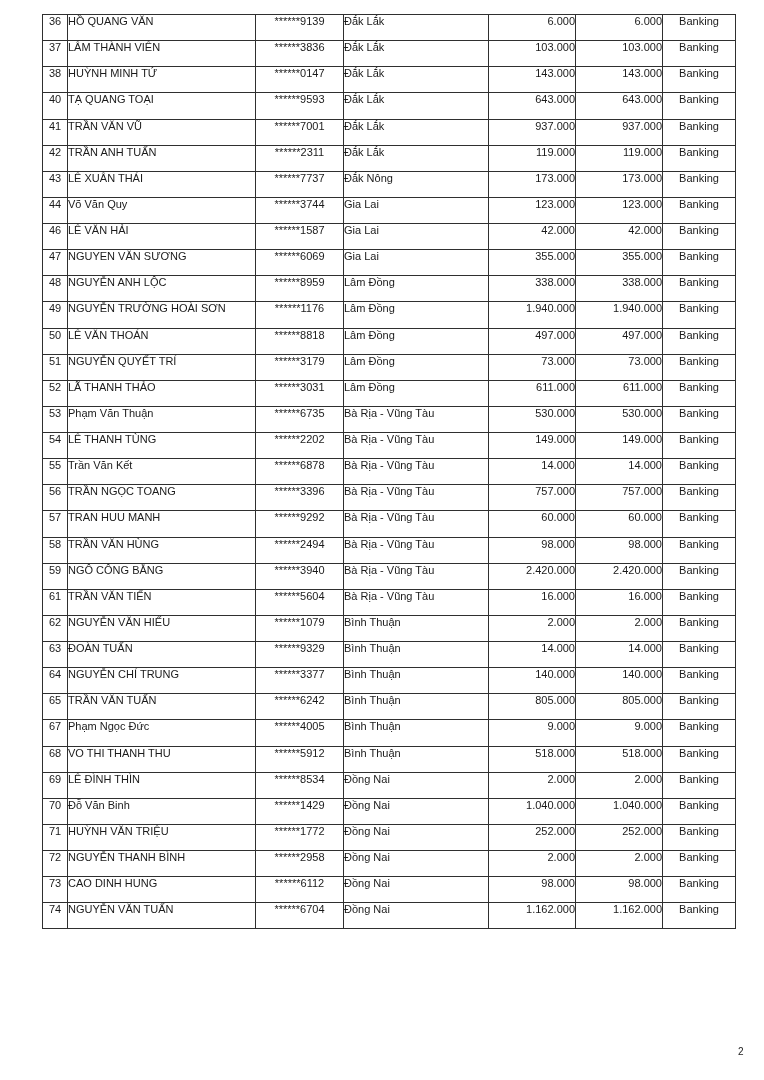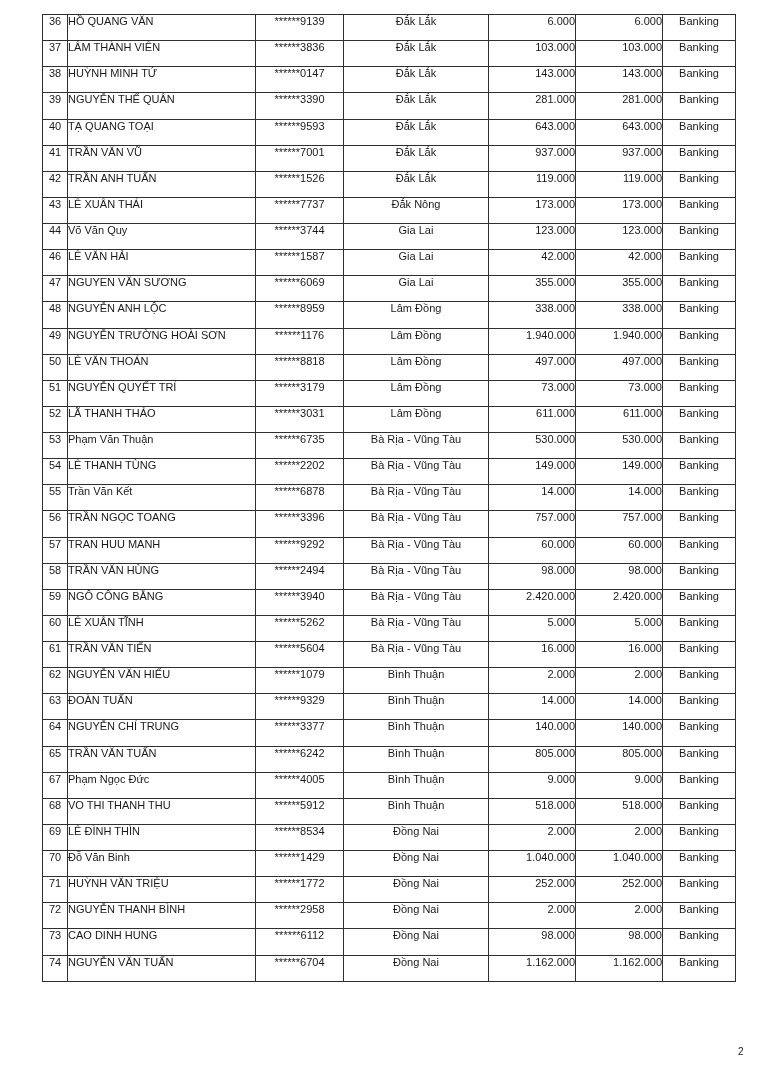--- a/index.html
+++ b/index.html
@@ -36,21 +36,21 @@
     font-size: 11px;
     line-height: 13px;
     box-sizing: border-box;
     vertical-align: top;
     overflow: hidden;
     white-space: nowrap;
   }
   td.c-no   { text-align: center; padding-top: 12px; }
   td.c-name { text-align: left;   padding: 4px 2px 0 5px; }
   td.c-acct { text-align: center; padding-top: 13px; }
-  td.c-prov { text-align: center; padding-top: 8px; }
+  td.c-prov { padding-top: 8px; }
   td.c-amt1 { text-align: right;  padding: 8px 8px 0 0; }
   td.c-amt2 { text-align: right;  padding: 14px 6px 0 0; }
   td.c-bank { text-align: center; padding-top: 8px; }
   .page-num {
     position: absolute;
     left: 738px;
     top: 1046px;
     font-size: 10px;
     color: #1a1a1a;
   }
@@ -92,50 +92,41 @@
         <tr>
       <td class="c-no">38</td>
       <td class="c-name">HUỲNH MINH TỨ</td>
       <td class="c-acct">******0147</td>
       <td class="c-prov">Đắk Lắk</td>
       <td class="c-amt1">143.000</td>
       <td class="c-amt2">143.000</td>
       <td class="c-bank">Banking</td>
     </tr>
         <tr>
-      <td class="c-no">39</td>
-      <td class="c-name">NGUYỄN THẾ QUÂN</td>
-      <td class="c-acct">******3390</td>
-      <td class="c-prov">Đắk Lắk</td>
-      <td class="c-amt1">281.000</td>
-      <td class="c-amt2">281.000</td>
-      <td class="c-bank">Banking</td>
-    </tr>
-        <tr>
       <td class="c-no">40</td>
       <td class="c-name">TẠ QUANG TOẠI</td>
       <td class="c-acct">******9593</td>
       <td class="c-prov">Đắk Lắk</td>
       <td class="c-amt1">643.000</td>
       <td class="c-amt2">643.000</td>
       <td class="c-bank">Banking</td>
     </tr>
         <tr>
       <td class="c-no">41</td>
       <td class="c-name">TRẦN VĂN VŨ</td>
       <td class="c-acct">******7001</td>
       <td class="c-prov">Đắk Lắk</td>
       <td class="c-amt1">937.000</td>
       <td class="c-amt2">937.000</td>
       <td class="c-bank">Banking</td>
     </tr>
         <tr>
       <td class="c-no">42</td>
       <td class="c-name">TRẦN ANH TUẤN</td>
-      <td class="c-acct">******1526</td>
+      <td class="c-acct">******2311</td>
       <td class="c-prov">Đắk Lắk</td>
       <td class="c-amt1">119.000</td>
       <td class="c-amt2">119.000</td>
       <td class="c-bank">Banking</td>
     </tr>
         <tr>
       <td class="c-no">43</td>
       <td class="c-name">LÊ XUÂN THÁI</td>
       <td class="c-acct">******7737</td>
       <td class="c-prov">Đắk Nông</td>
@@ -272,29 +263,20 @@
         <tr>
       <td class="c-no">59</td>
       <td class="c-name">NGÔ CÔNG BẰNG</td>
       <td class="c-acct">******3940</td>
       <td class="c-prov">Bà Rịa - Vũng Tàu</td>
       <td class="c-amt1">2.420.000</td>
       <td class="c-amt2">2.420.000</td>
       <td class="c-bank">Banking</td>
     </tr>
         <tr>
-      <td class="c-no">60</td>
-      <td class="c-name">LÊ XUÂN TĨNH</td>
-      <td class="c-acct">******5262</td>
-      <td class="c-prov">Bà Rịa - Vũng Tàu</td>
-      <td class="c-amt1">5.000</td>
-      <td class="c-amt2">5.000</td>
-      <td class="c-bank">Banking</td>
-    </tr>
-        <tr>
       <td class="c-no">61</td>
       <td class="c-name">TRẦN VĂN TIẾN</td>
       <td class="c-acct">******5604</td>
       <td class="c-prov">Bà Rịa - Vũng Tàu</td>
       <td class="c-amt1">16.000</td>
       <td class="c-amt2">16.000</td>
       <td class="c-bank">Banking</td>
     </tr>
         <tr>
       <td class="c-no">62</td>

